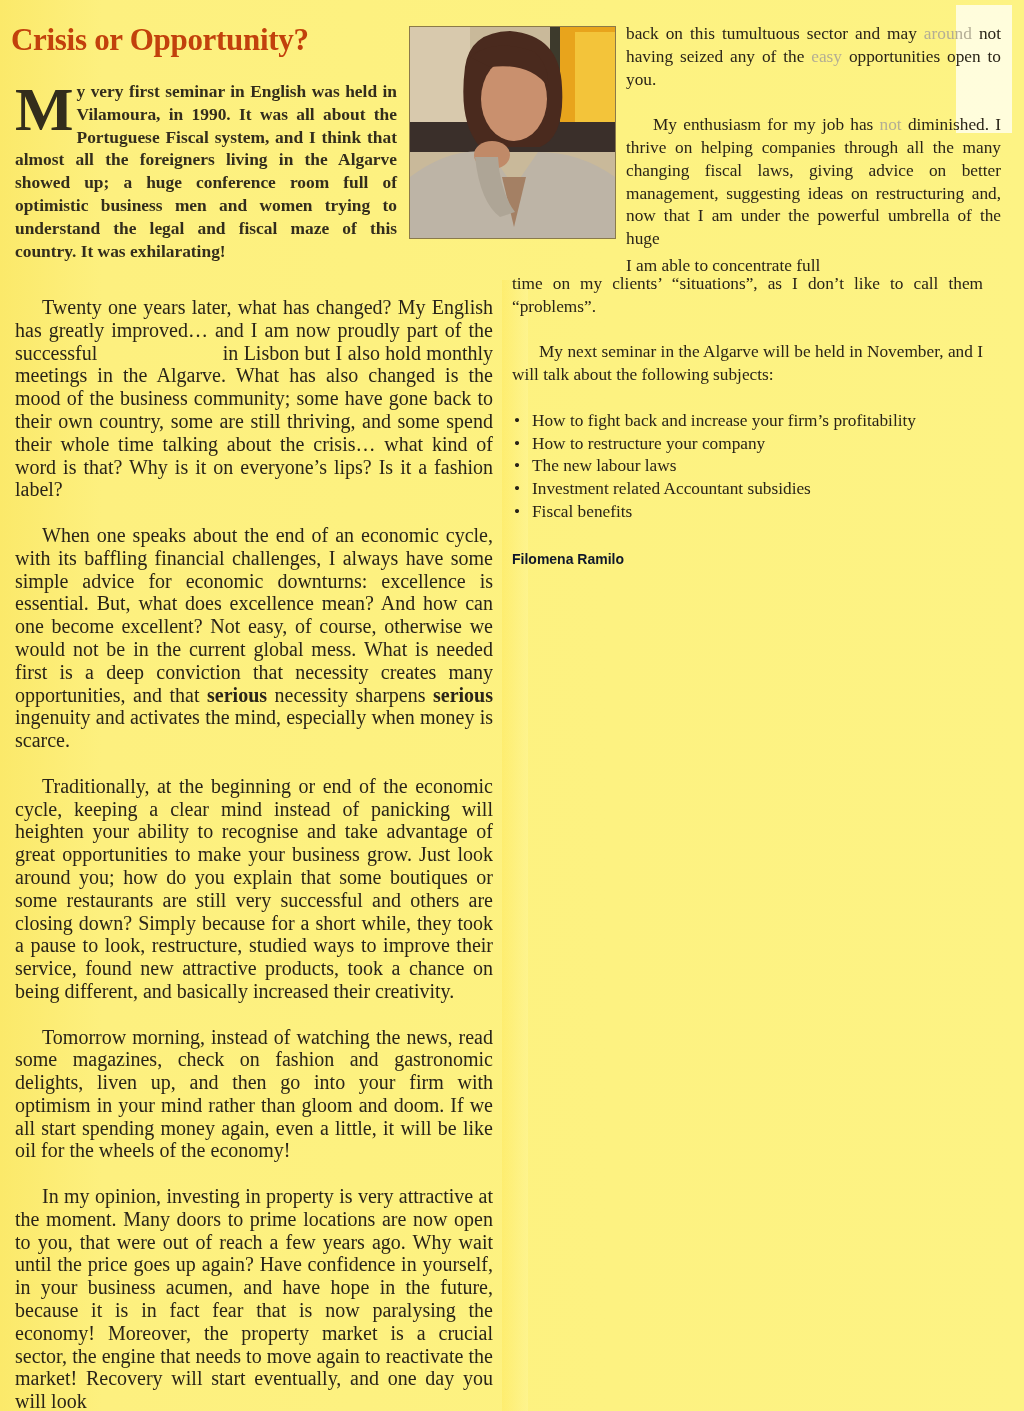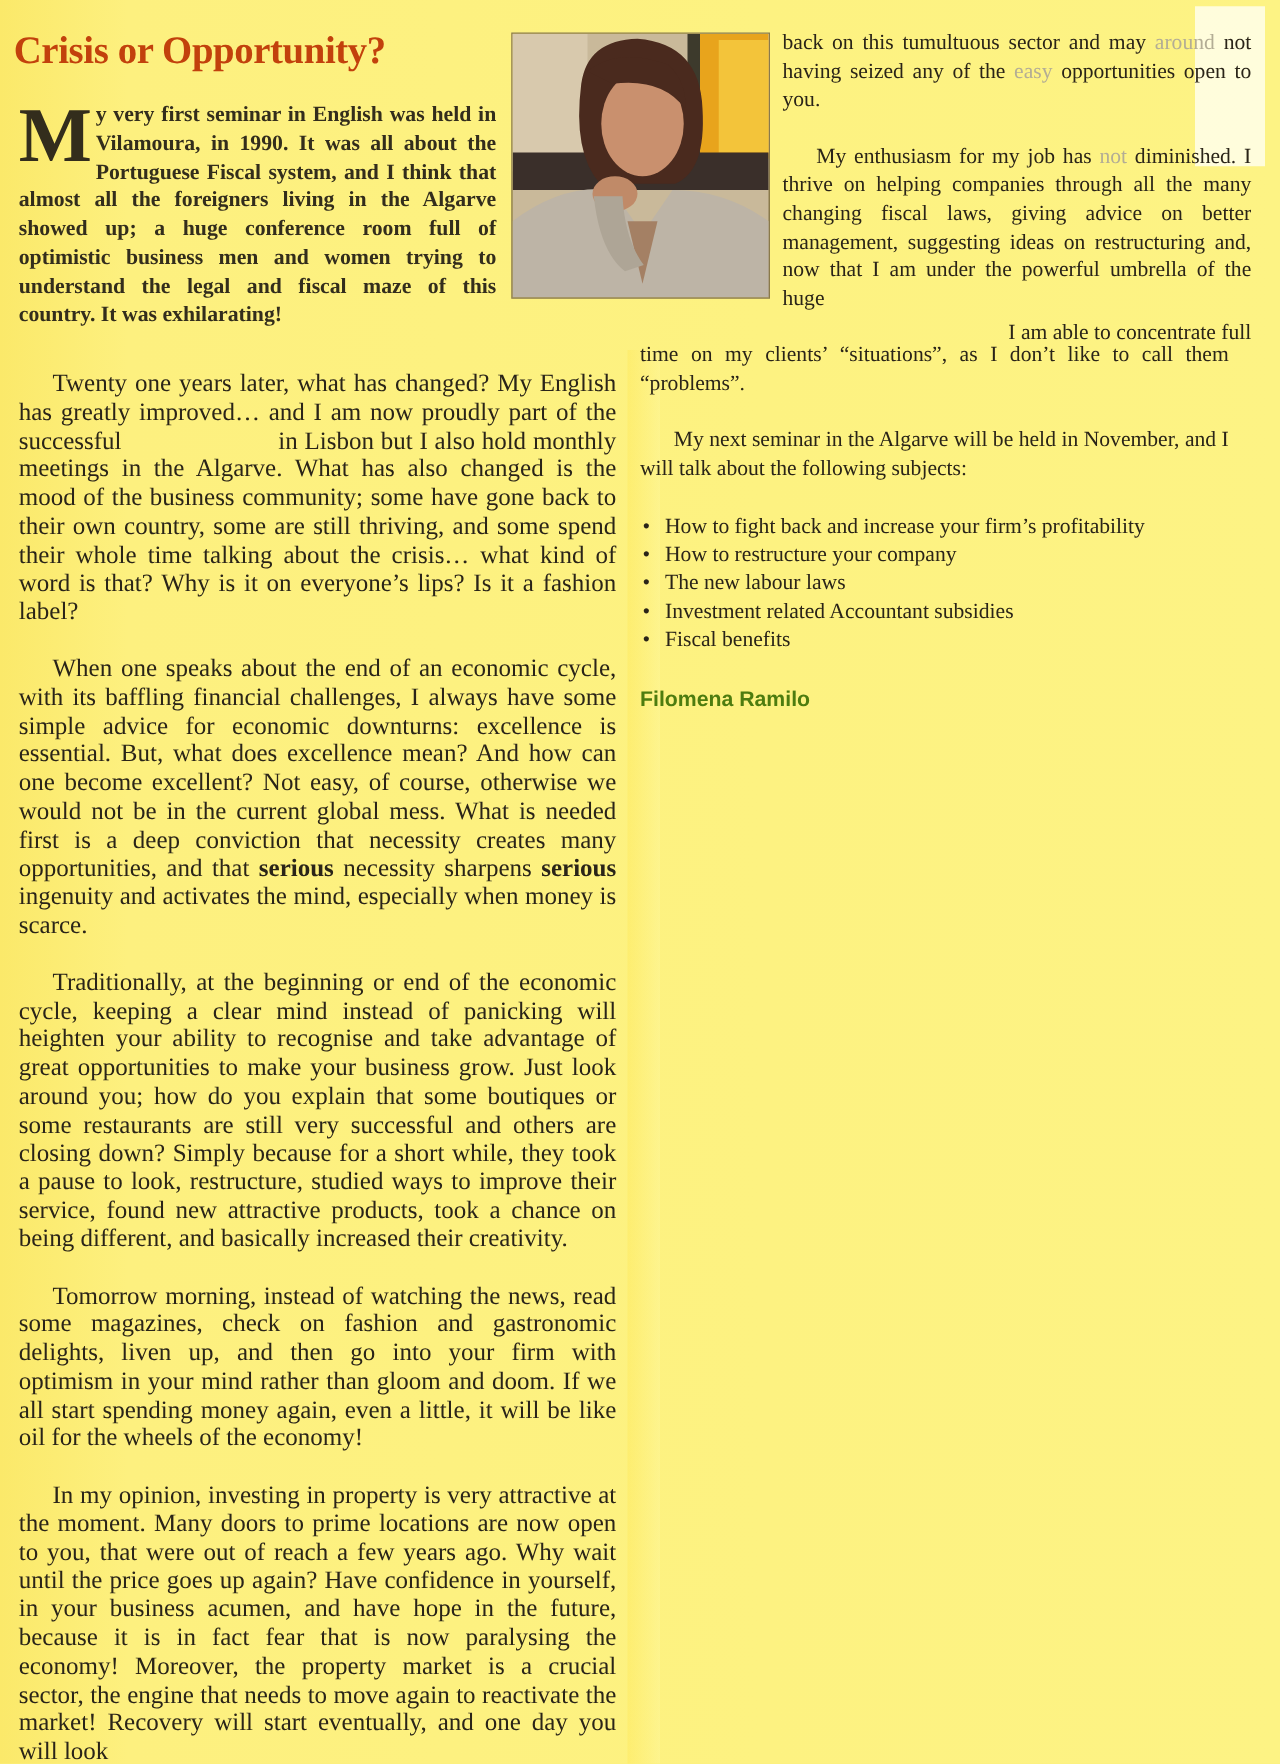--- a/index.html
+++ b/index.html
@@ -45,21 +45,21 @@
   .col-right {
     position: absolute; left: 512px; top: 273px; width: 471px;
     font-size: 17.3px; line-height: 22.8px; text-align: justify;
   }
   .col-right p { margin: 0 0 22.8px 0; }
   .col-right p.indent { text-indent: 27px; }
   .gap { display: inline-block; }
   ul.topics { list-style: none; margin: 0 0 23px 0; padding: 0; }
   ul.topics li { position: relative; padding-left: 20px; text-align: left; }
   ul.topics li .bullet { position: absolute; left: 2px; top: 0; }
-  .sig { font-family: "Liberation Sans", sans-serif; font-weight: bold; font-size: 17px; line-height: 25px; color: #4d7c0f; }
+  .sig { font-family: "Liberation Sans", sans-serif; font-weight: bold; font-size: 14px; line-height: 25px; color: #0f172a; }
   .tape { position: absolute; left: 956px; top: 5px; width: 56px; height: 128px;
     background: rgba(255,255,245,0.78); }
   .faded { color: #b3ad95; }
 </style>
 </head>
 <body>
 
 <div class="page"></div>
 <div class="col-shade"></div>
 
@@ -83,21 +83,21 @@
     <ellipse cx="82" cy="128" rx="18" ry="14" fill="#c08a68"></ellipse>
     <path d="M65 130 Q70 175 90 190 L105 185 Q90 165 88 130 Z" fill="#aea596"></path>
   </svg>
 </div>
 
 <div class="tape"></div>
 
 <div class="col-right-top">
   <p><span>back on this tumultuous sector and may</span> <span class="faded">around</span> <span>not having seized any of the</span> <span class="faded">easy</span> <span>opportunities open to you.</span></p>
   <p class="indent" style="margin-bottom:4px;"><span>My enthusiasm for my job has</span> <span class="faded">not</span> <span>diminished. I thrive on helping companies through all the many changing fiscal laws, giving advice on better management, suggesting ideas on restructuring and, now that I am under the powerful umbrella of the huge</span></p>
-  <p style="text-align:right;margin:0;"><span>I am able to concentrate full</span></p>
+  <p style="margin:0;"><span>I am able to concentrate full</span></p>
 </div>
 
 <div class="col-right">
   <p><span>time on my clients’ “situations”, as I don’t like to call them “problems”.</span></p>
   <p class="indent"><span>My next seminar in the Algarve will be held in November, and I will talk about the following subjects:</span></p>
   <ul class="topics">
     <li><span class="bullet">•</span><span>How to fight back and increase your firm’s profitability</span></li>
     <li><span class="bullet">•</span><span>How to restructure your company</span></li>
     <li><span class="bullet">•</span><span>The new labour laws</span></li>
     <li><span class="bullet">•</span><span>Investment related Accountant subsidies</span></li>

